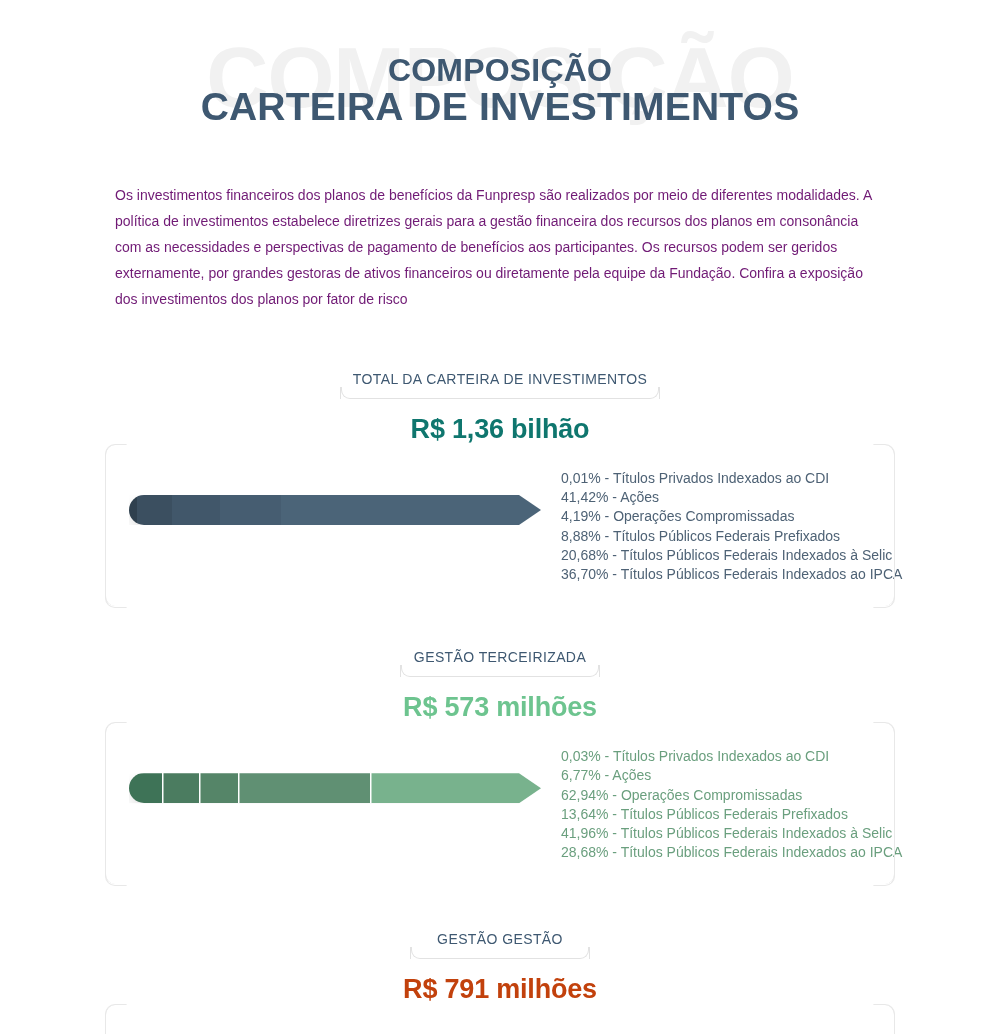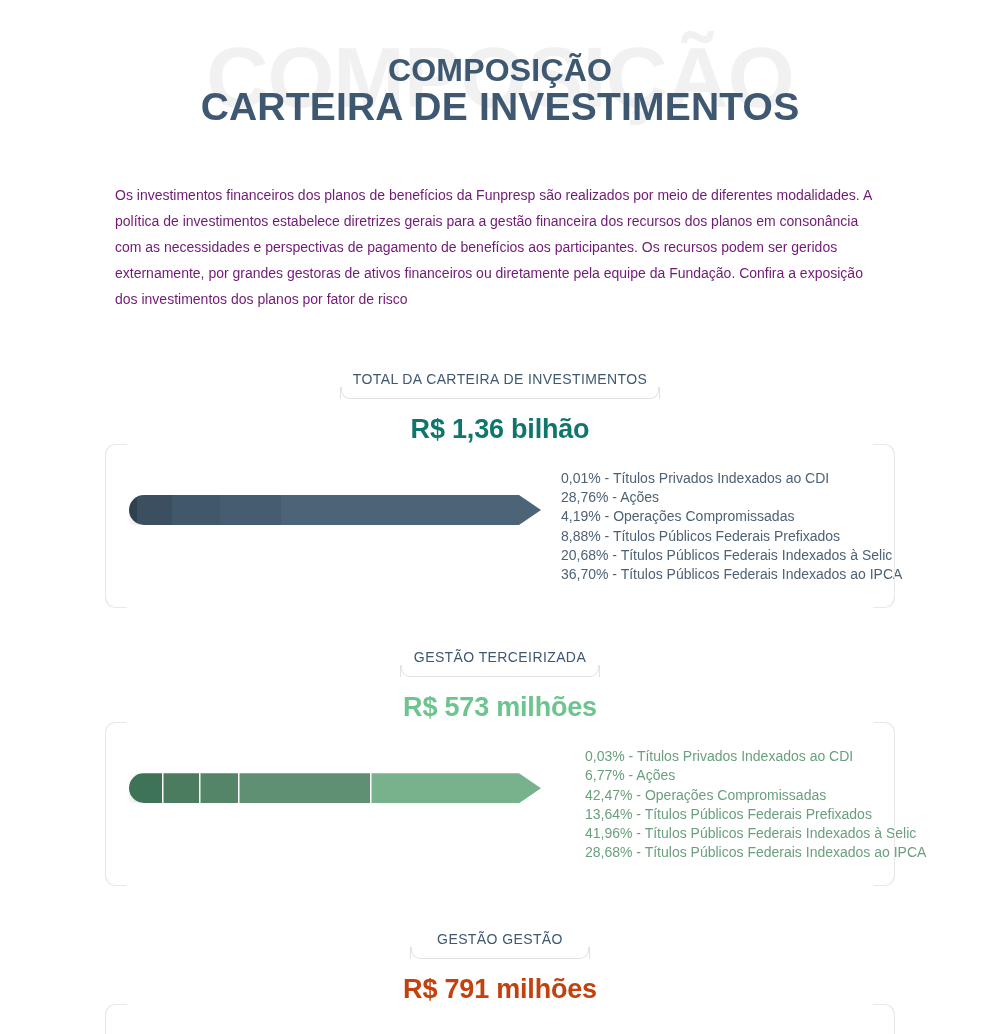--- a/index.html
+++ b/index.html
@@ -216,21 +216,21 @@
   }
   .legend-item {
     font-size: 14px;
     line-height: 19.2px;
     white-space: nowrap;
   }
 
   .card-1 .card-value { color: #0f766e; }
   .card-1 .legend-item { color: #4e6275; }
   .card-2 .card-value { color: #6dc48f; }
-  .card-2 .legend-item { color: #6a9f7e; margin-left: 24px; }
+  .card-2 .legend-item { color: #6a9f7e; }
   .card-3 .card-value { color: #c2410c; }
 
   .spacer-1 { height: 42px; }
   .spacer-2 { height: 46px; }
   .pre-cards { height: 58px; }
 </style>
 </head>
 <body>
 
 <div class="title-block">
@@ -258,21 +258,21 @@
         <div class="bar arrow">
             <div class="seg" style="width: 2%; background: rgb(47, 64, 78);"></div>
             <div class="seg" style="width: 8.5%; background: rgb(59, 79, 96);"></div>
             <div class="seg" style="width: 11.5%; background: rgb(65, 87, 106);"></div>
             <div class="seg" style="width: 15%; background: rgb(70, 93, 113);"></div>
             <div class="seg" style="width: 63%; background: rgb(75, 100, 120);"></div>
           </div>
       </div>
       <div class="legend">
           <div class="legend-item">0,01% - Títulos Privados Indexados ao CDI</div>
-          <div class="legend-item">28,76% - Ações</div>
+          <div class="legend-item">41,42% - Ações</div>
           <div class="legend-item">4,19% - Operações Compromissadas</div>
           <div class="legend-item">8,88% - Títulos Públicos Federais Prefixados</div>
           <div class="legend-item">20,68% - Títulos Públicos Federais Indexados à Selic</div>
           <div class="legend-item">36,70% - Títulos Públicos Federais Indexados ao IPCA</div>
         </div>
     </div>
   </div>
 </div>
 
 <div class="spacer-1"></div>
@@ -291,21 +291,21 @@
             <div class="seg" style="width: 8%; background: rgb(62, 115, 87);"></div>
             <div class="seg gap" style="width: 9%; background: rgb(75, 124, 96);"></div>
             <div class="seg gap" style="width: 9.5%; background: rgb(85, 133, 104);"></div>
             <div class="seg gap" style="width: 32%; background: rgb(96, 144, 115);"></div>
             <div class="seg gap" style="width: 41.5%; background: rgb(120, 178, 141);"></div>
           </div>
       </div>
       <div class="legend">
           <div class="legend-item">0,03% - Títulos Privados Indexados ao CDI</div>
           <div class="legend-item">6,77% - Ações</div>
-          <div class="legend-item">42,47% - Operações Compromissadas</div>
+          <div class="legend-item">62,94% - Operações Compromissadas</div>
           <div class="legend-item">13,64% - Títulos Públicos Federais Prefixados</div>
           <div class="legend-item">41,96% - Títulos Públicos Federais Indexados à Selic</div>
           <div class="legend-item">28,68% - Títulos Públicos Federais Indexados ao IPCA</div>
         </div>
     </div>
   </div>
 </div>
 
 <div class="spacer-2"></div>
 

